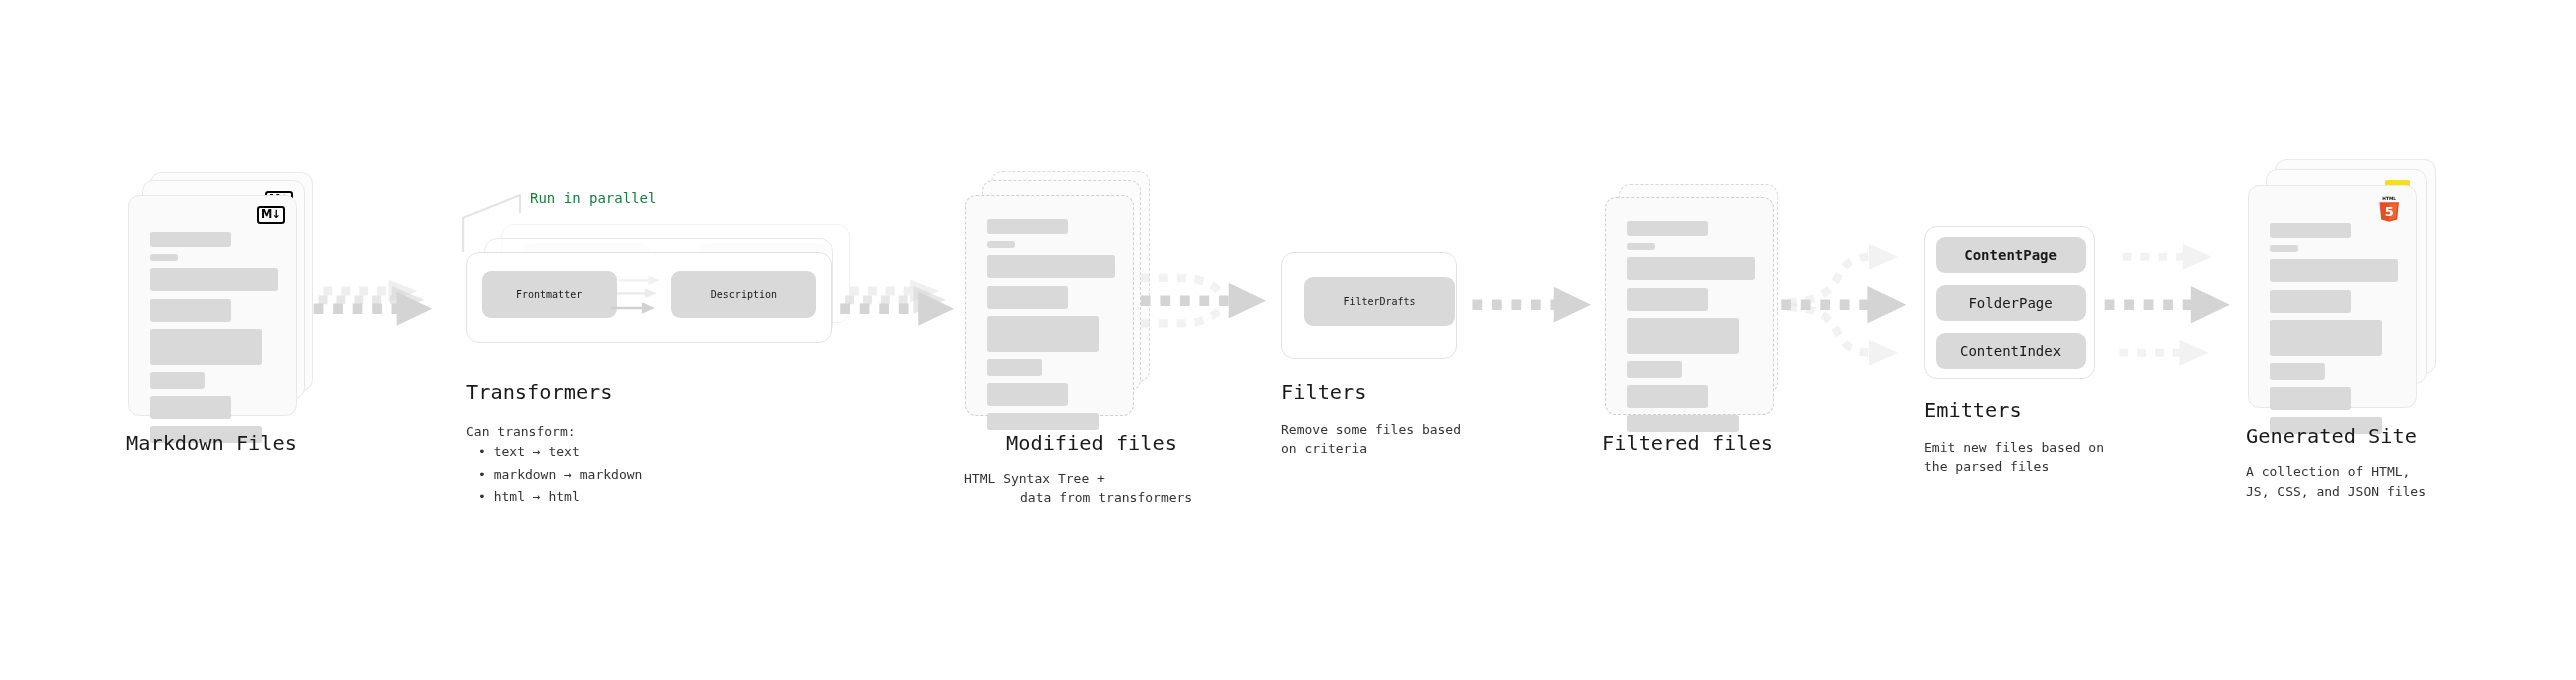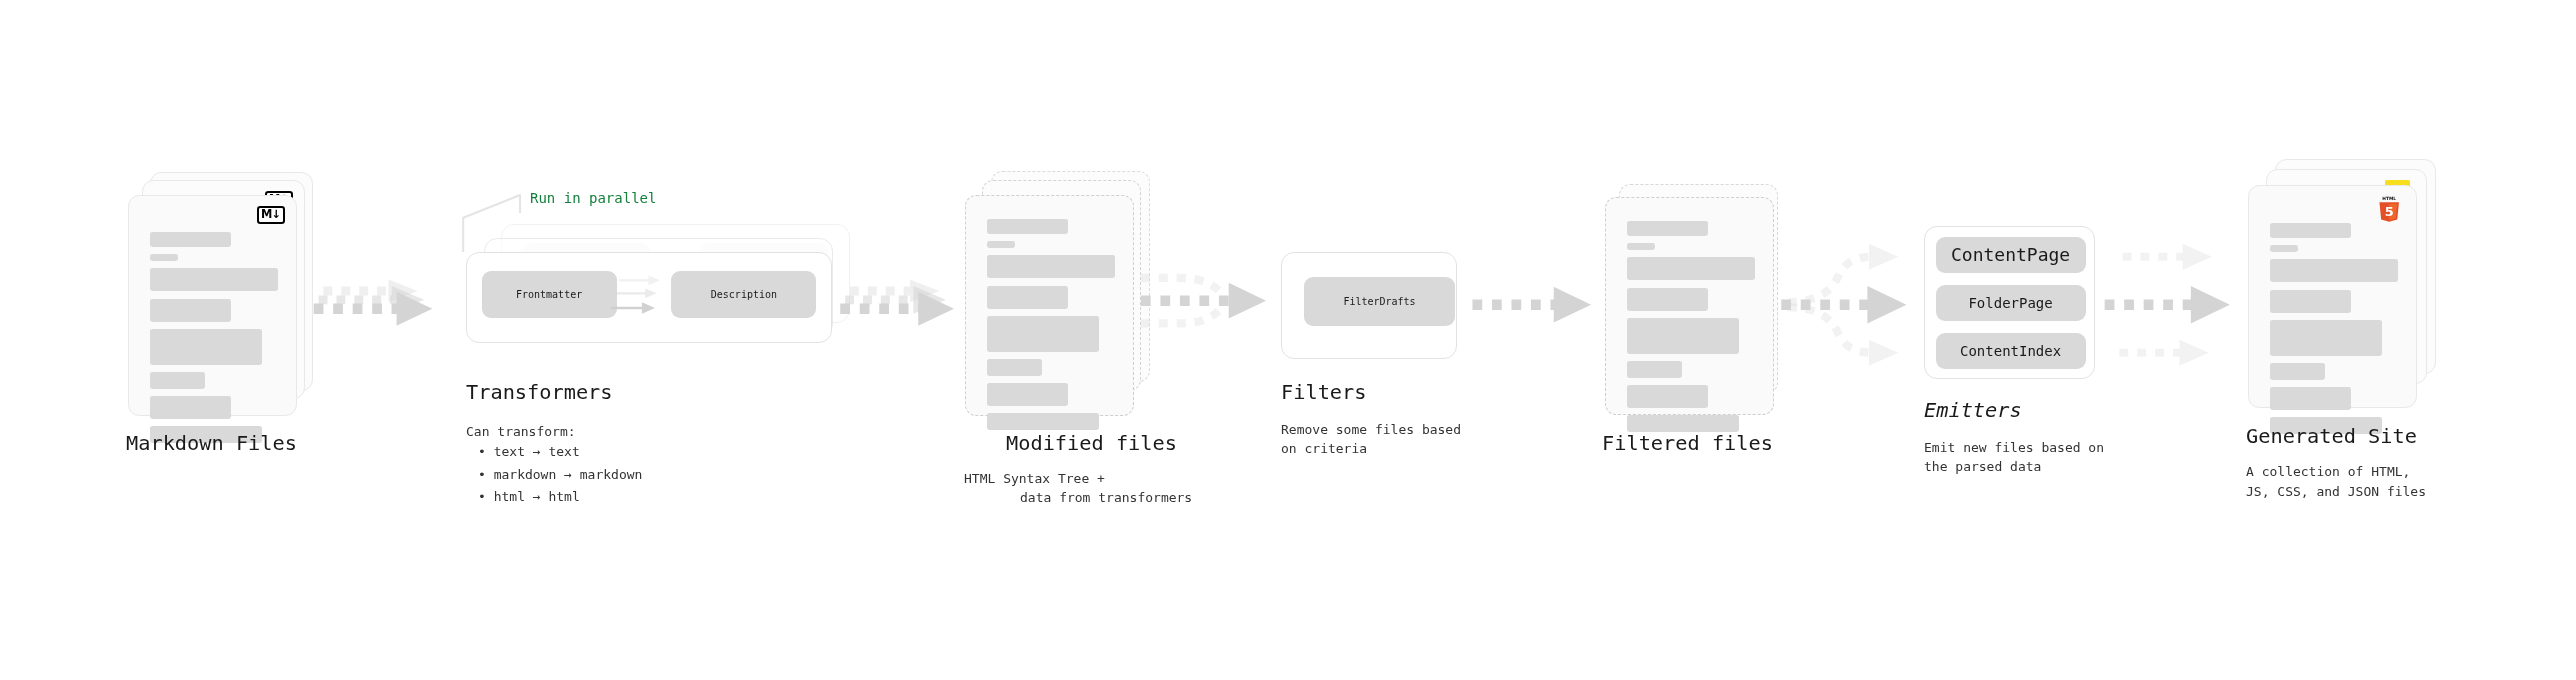--- a/index.html
+++ b/index.html
@@ -281,27 +281,27 @@
       <polygon points="2300,418 2336,434 2300,450" fill="#dcdcdc"></polygon>
     </g>
     <g opacity="1">
       <line x1="2192" y1="375" x2="2302" y2="375" stroke="#d4d4d4" stroke-width="13" stroke-dasharray="12 12"></line>
       <polygon points="2298,352 2346,375 2298,398" fill="#d4d4d4"></polygon>
     </g>
   </svg>
 
   <div class="stage" style="left:0;top:0;">
     <div class="groupbox" style="left:1924px;top:226px;width:171px;height:153px;">
-      <div class="pill" style="left:10.6px;top:9.8px;width:150px;height:36px;font-size:18px;">ContentPage</div>
+      <div class="pill" style="left:10.6px;top:9.8px;width:150px;height:36px;font-size:14px;font-weight:bold;">ContentPage</div>
       <div class="pill" style="left:10.6px;top:58px;width:150px;height:36px;font-size:14px;">FolderPage</div>
       <div class="pill" style="left:10.6px;top:106px;width:150px;height:36px;font-size:14px;">ContentIndex</div>
     </div>
-    <div class="title" style="left:1924px;top:398px;font-style:italic;">Emitters</div>
+    <div class="title" style="left:1924px;top:398px;">Emitters</div>
     <div class="caption" style="left:1924px;top:439px;">Emit new files based on</div>
-    <div class="caption" style="left:1924px;top:458px;">the parsed data</div>
+    <div class="caption" style="left:1924px;top:458px;">the parsed files</div>
   </div>
 
   <svg class="ov" width="2576" height="681" viewBox="0 0 3170 838">
     <g opacity="0.35">
       <line x1="2612" y1="316" x2="2690" y2="316" stroke="#dcdcdc" stroke-width="10" stroke-dasharray="11 11"></line>
       <polygon points="2686,300 2722,316 2686,332" fill="#dcdcdc"></polygon>
     </g>
     <g opacity="0.35">
       <line x1="2608" y1="434" x2="2686" y2="434" stroke="#dcdcdc" stroke-width="10" stroke-dasharray="11 11"></line>
       <polygon points="2682,418 2718,434 2682,450" fill="#dcdcdc"></polygon>

